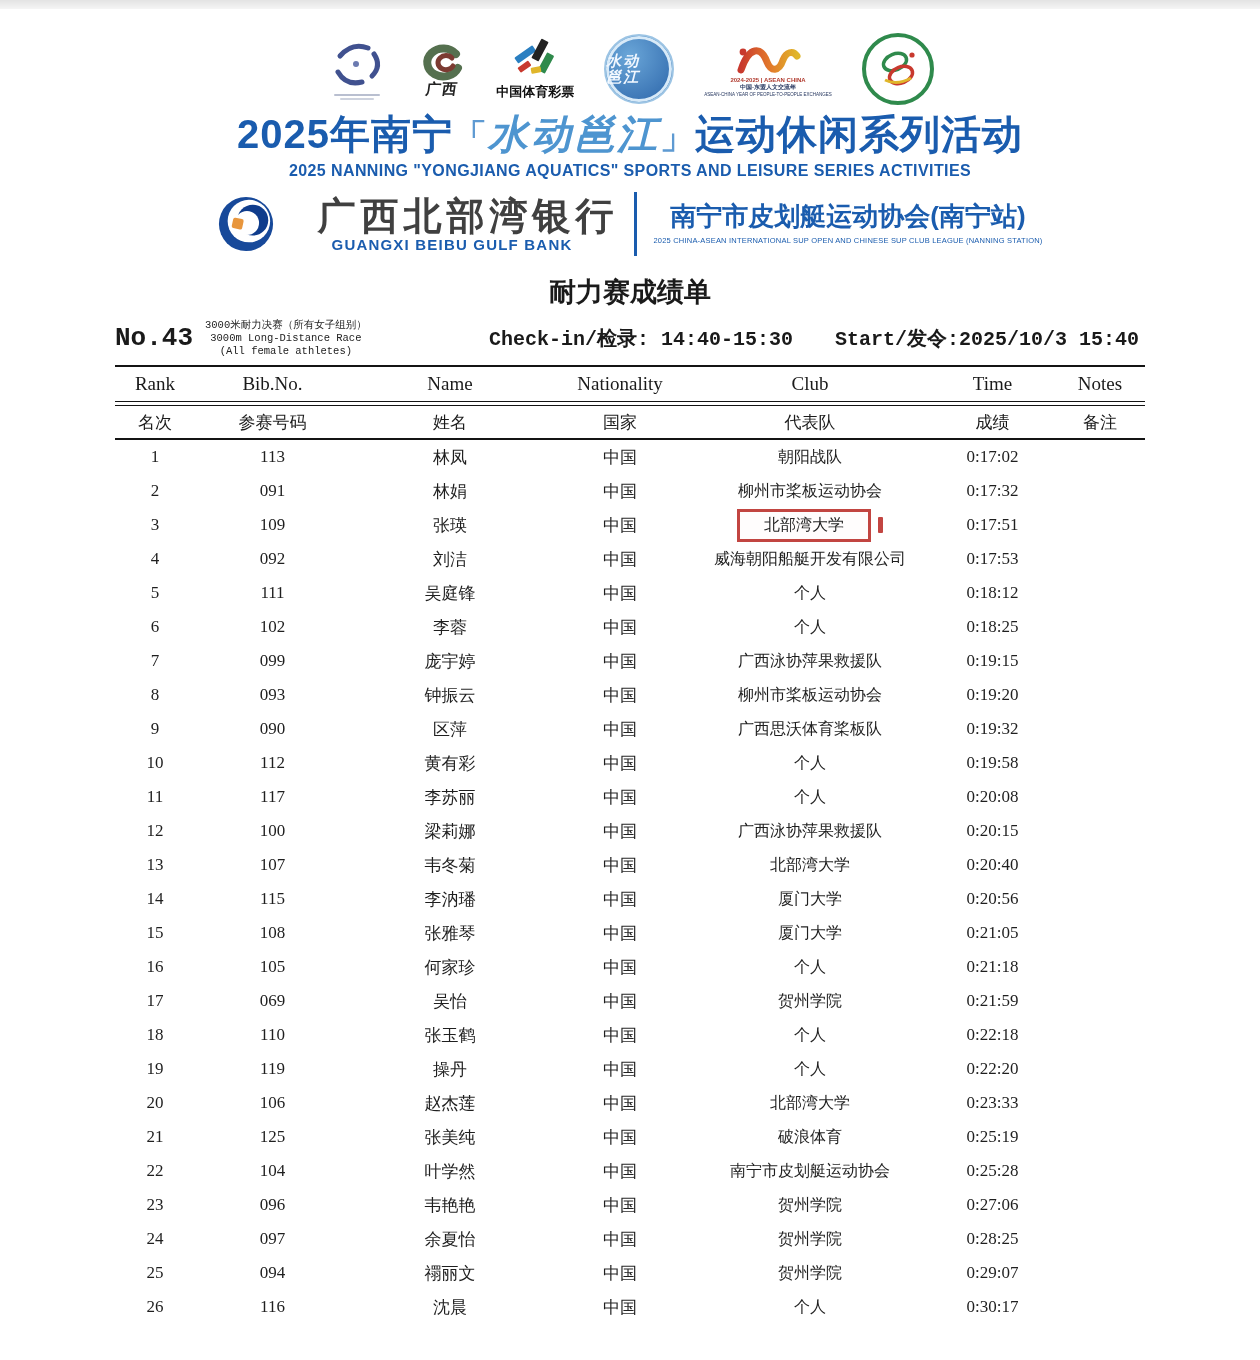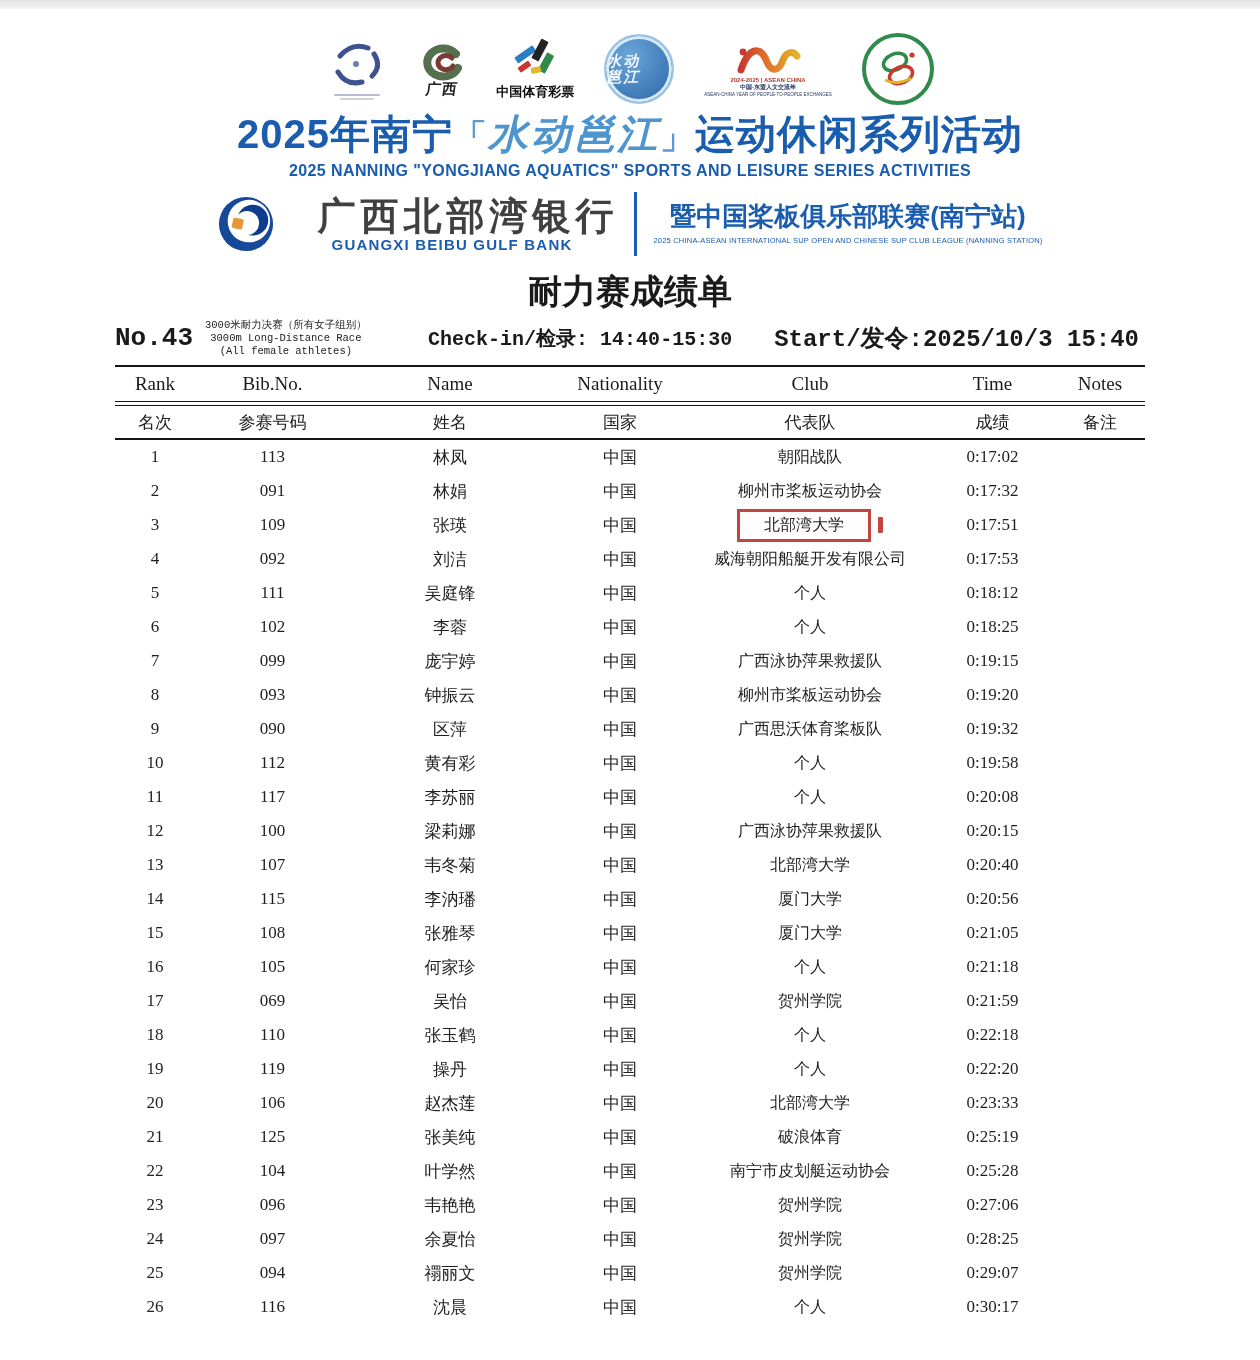--- a/index.html
+++ b/index.html
@@ -43,30 +43,30 @@
     color:#404040;letter-spacing:5px;margin-left:32px;}
   .bank-en{font-family:"Liberation Sans",sans-serif;font-weight:bold;font-size:15px;color:#1a5cae;letter-spacing:1.2px;}
   .v-divider{width:3px;height:64px;background:#1a5cae;}
   .event-block{display:flex;flex-direction:column;align-items:center;}
   .event-l1,.event-l2{font-family:"Liberation Sans",sans-serif;font-weight:bold;font-size:26px;line-height:27px;color:#1a5cae;}
   .event-en{font-family:"Liberation Sans",sans-serif;font-size:7.5px;color:#1a5cae;margin-top:6px;letter-spacing:.2px;}
 
   
   .section-title{margin-top:18px;text-align:center;font-weight:bold;}
   .section-title .l1{font-size:27px;line-height:32px;}
-  .section-title .l2{font-size:34px;line-height:30px;}
+  .section-title .l2{font-size:27px;line-height:30px;}
 
   
   .info-row{width:1030px;margin:8px auto 0;display:flex;align-items:center;height:46px;
     font-family:"Liberation Mono","DejaVu Sans Mono",monospace;}
   .race-no{font-size:26px;font-weight:bold;margin-right:12px;}
   .race-desc{display:flex;flex-direction:column;align-items:center;font-size:10.5px;line-height:13px;color:#222;}
   .info-spacer{flex:1;}
   .checkin{font-size:20px;font-weight:bold;margin-right:42px;}
-  .start{font-size:24px;font-weight:bold;margin-right:6px;}
+  .start{font-size:20px;font-weight:bold;margin-right:6px;}
 
   
   .results{width:1030px;margin:4px auto 0;border-top:2.4px solid #141414;}
   .tr{display:grid;grid-template-columns:80px 155px 200px 140px 240px 125px 90px;align-items:center;}
   .td{text-align:center;overflow:visible;white-space:nowrap;}
   .hr-en{height:34px;font-size:19px;}
   .hr-zh{height:32px;font-size:17px;}
   .double-line{height:3px;border-top:1.6px solid #141414;border-bottom:1.6px solid #141414;}
   .thick-line{border-top:2.2px solid #141414;}
   .data-row{height:34px;font-size:17px;color:#1f1f1f;}
@@ -165,21 +165,21 @@
         <circle cx="31" cy="29" r="12.5" fill="#ffffff"></circle>
         <rect x="16" y="24" width="11" height="11" fill="#e8963d" transform="rotate(12 21 29)" rx="2"></rect>
       </svg>
       <div class="bank-text">
         <div class="bank-name">广西北部湾银行</div>
         <div class="bank-en">GUANGXI BEIBU GULF BANK</div>
       </div>
     </div>
     <div class="v-divider"></div>
     <div class="event-block">
-      <div class="event-l2">暨中国桨板俱乐部联赛(南宁站)</div>
+      <div class="event-l2">南宁市皮划艇运动协会(南宁站)</div>
       <div class="event-en">2025 CHINA-ASEAN INTERNATIONAL SUP OPEN AND CHINESE SUP CLUB LEAGUE  (NANNING STATION)</div>
     </div>
   </div>
 
   <div class="section-title">
     <div class="l2">耐力赛成绩单</div>
   </div>
 
   <div class="info-row">
     <div class="race-no">No.43</div>

